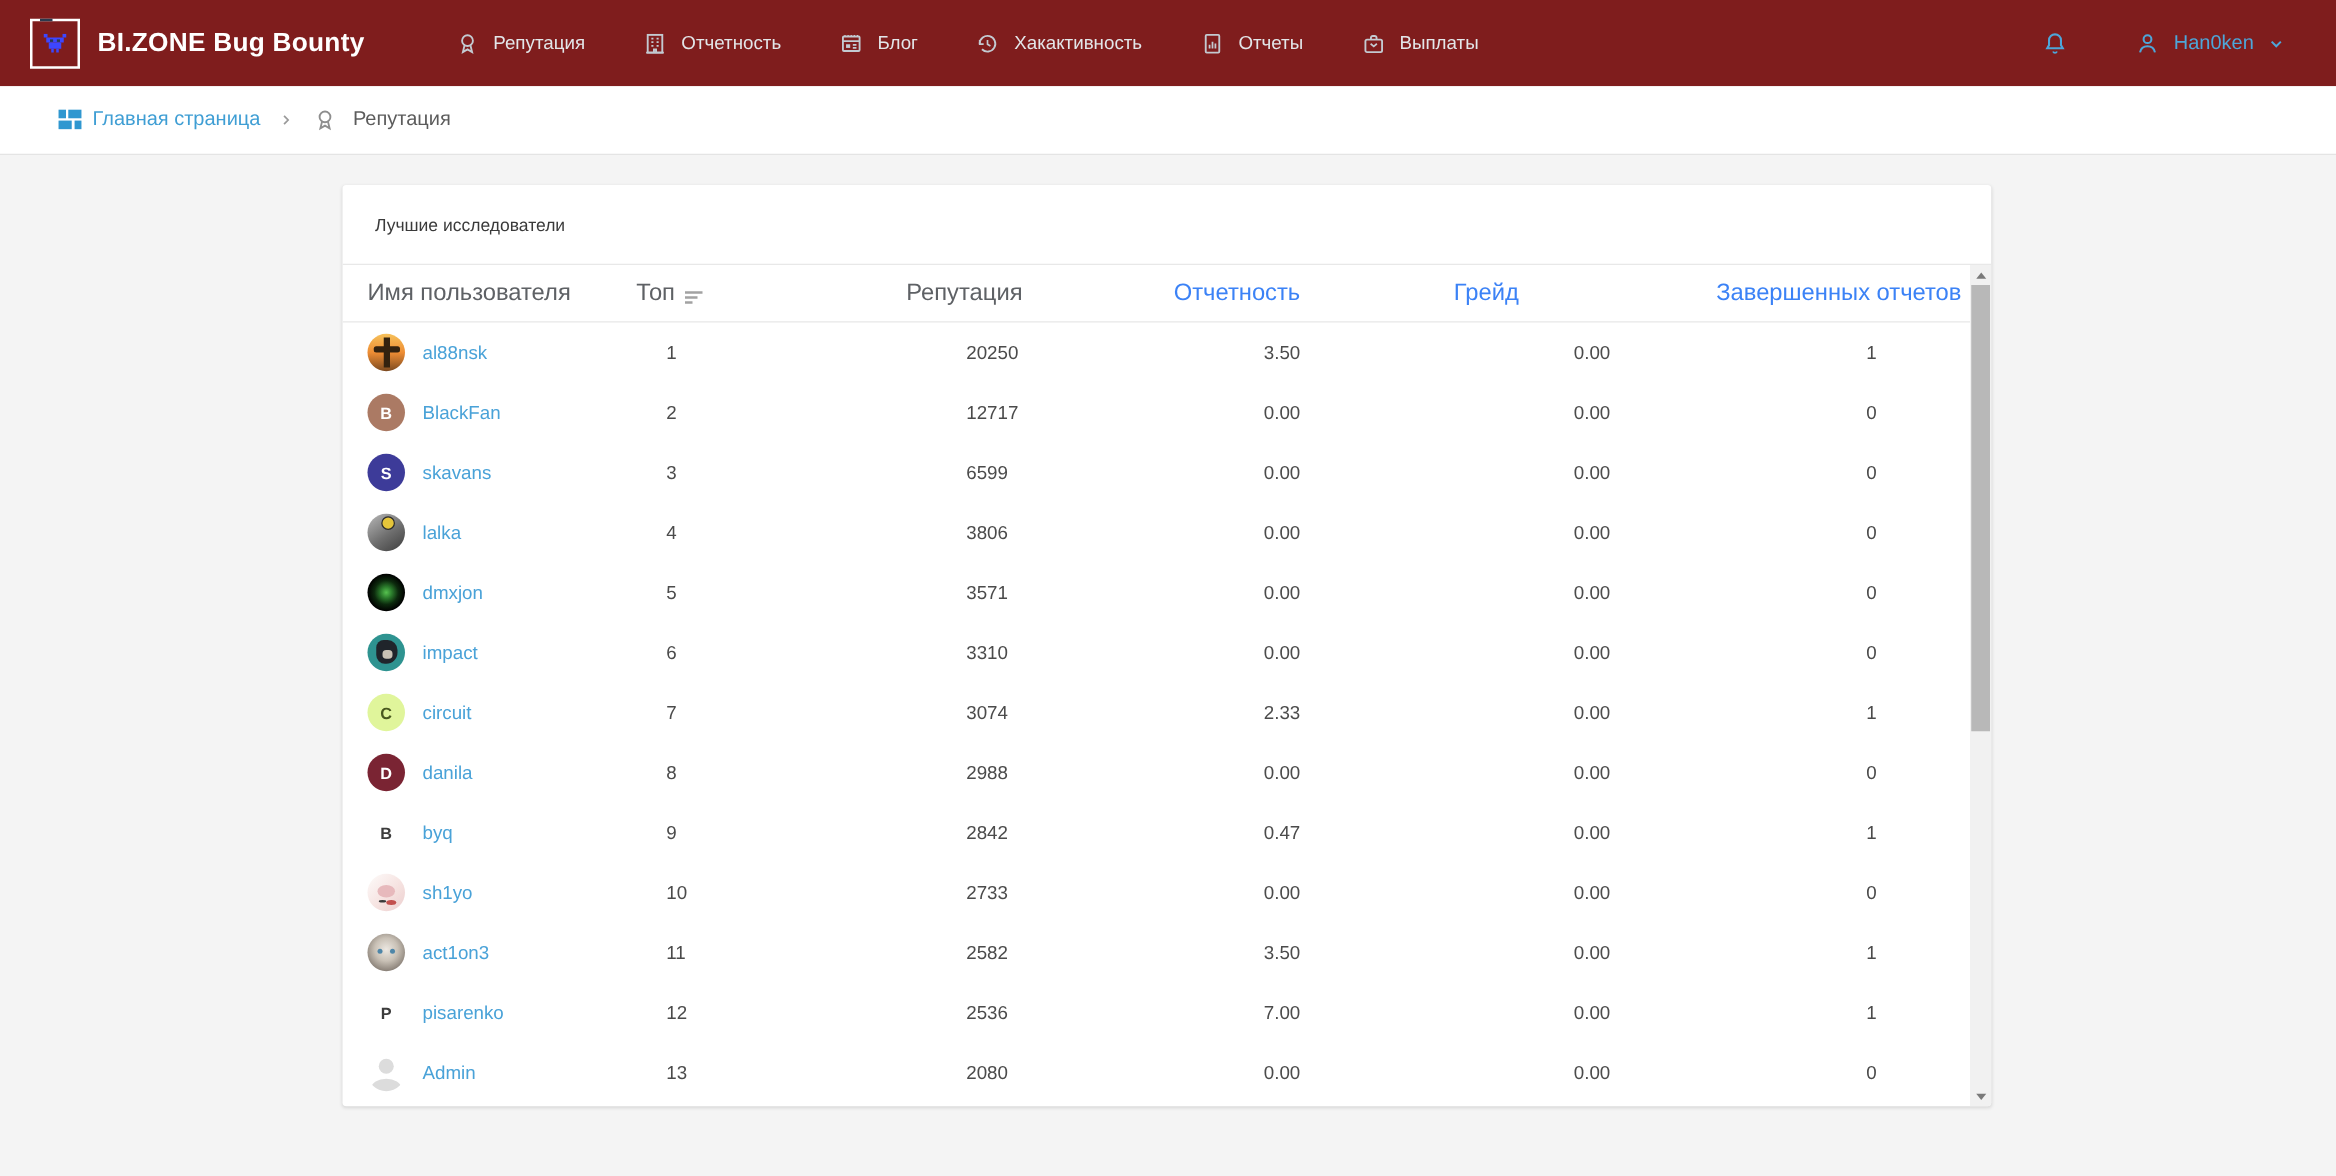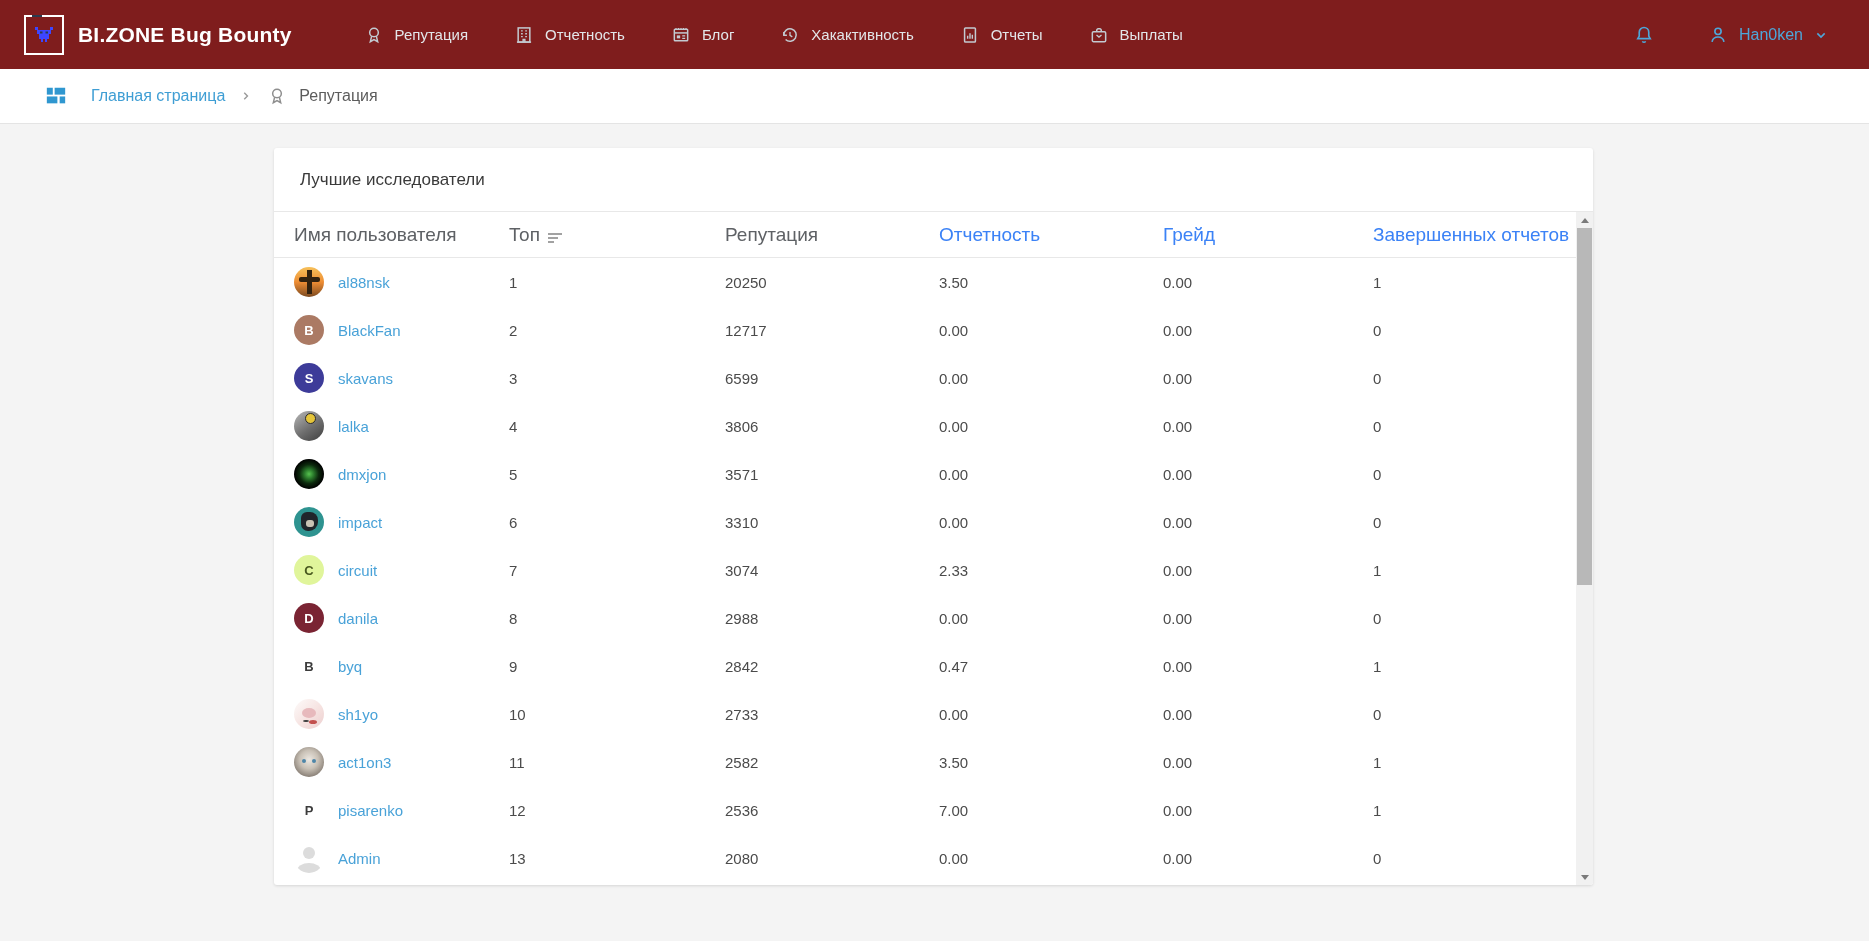--- a/index.html
+++ b/index.html
@@ -18,45 +18,45 @@
   .nav-item .nicon { color:#c3cad1; display:flex; }
   .nav-item .nlabel { color:#e3e6e9; font-size:15px; white-space:nowrap; }
   .nav-right { margin-left:auto; display:flex; align-items:center; gap:52px; }
   .bell { color:#4da6d9; display:flex; cursor:pointer; }
   .usermenu { display:flex; align-items:center; gap:10px; cursor:pointer; color:#4da6d9; }
   .usermenu .uname { font-size:16px; }
 
   
   .breadcrumbbar { height:55px; background:#ffffff; border-bottom:1px solid #e4e4e4;
     display:flex; align-items:center; padding-left:45px; }
-  .crumb-home { color:#3f9ed4; font-size:16px; text-decoration:none; display:flex; align-items:center; gap:24px; cursor:pointer; }
+  .crumb-home { color:#3f9ed4; font-size:16px; text-decoration:none; display:flex; align-items:center; gap:7px; cursor:pointer; }
   .crumb-sep { color:#9a9a9a; font-size:15px; margin:0 14px; display:flex; }
   .crumb-cur { color:#5c5c5c; font-size:16px; display:flex; align-items:center; gap:12px; }
   .crumb-cur .cicon { color:#8e8e8e; display:flex; }
 
   
   .main { padding:24px 0 0 274px; }
   .card { width:1319px; height:737px; background:#fff; border-radius:3px;
     box-shadow:0 1px 3px rgba(0,0,0,.12); position:relative; overflow:hidden; }
   .card-title-row { height:64px; display:flex; align-items:center; padding-left:26px;
     border-bottom:1px solid #e8e8e8; }
-  .card-title { font-size:17px; font-weight:500; color:#3a3a3a; }
+  .card-title { font-size:14px; font-weight:500; color:#3a3a3a; }
 
   .thead { height:46px; display:grid; grid-template-columns:215px 216px 214px 224px 210px 1fr;
     align-items:center; padding-left:20px; padding-right:30px; border-bottom:1px solid #e8e8e8;
     margin-right:17px; }
   .th { font-size:19px; color:#5e6165; display:flex; align-items:center; gap:8px; white-space:nowrap; }
   .th.muted { color:#3b82f6; }
   .sort-icon { display:inline-flex; flex-direction:column; gap:2px; cursor:pointer; padding-top:6px; }
   .sort-icon i { display:block; height:2px; background:#a2a2a2; }
   .sort-icon i:nth-child(1){width:14px;} .sort-icon i:nth-child(2){width:10px;} .sort-icon i:nth-child(3){width:6px;}
 
   .tbody { }
   .trow { height:48px; display:grid; grid-template-columns:215px 216px 214px 224px 210px 1fr;
-    align-items:center; padding-left:20px; padding-right:30px; }
+    align-items:center; padding-left:20px; padding-right:30px;gap:24px; }
   .namecell { display:flex; align-items:center; gap:14px; }
   .avatar { width:30px; height:30px; border-radius:50%; flex-shrink:0; position:relative;
     overflow:hidden; display:flex; align-items:center; justify-content:center;
     font-size:13px; font-weight:700; }
   .user-link { color:#49a2d8; font-size:15px; text-decoration:none; cursor:pointer; }
   .cellval { font-size:15px; color:#4b4b4b; }
 
   
   .av-sunset { background:linear-gradient(180deg,#f6c15a 0%,#ee8d34 50%,#7c4a20 100%); }
   .av-sunset::before { content:""; position:absolute; left:13px; top:3px; width:5px; height:24px; background:#33220f; }

